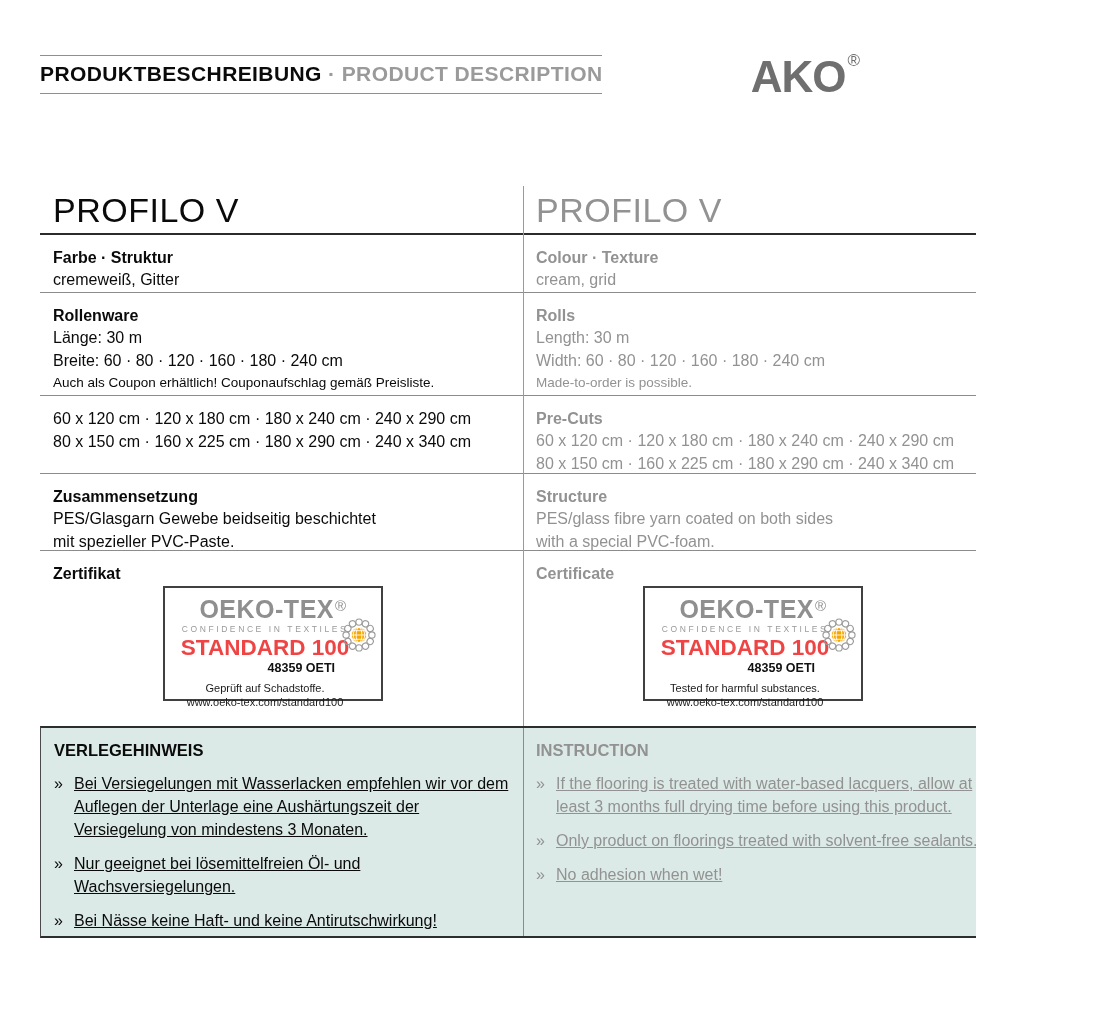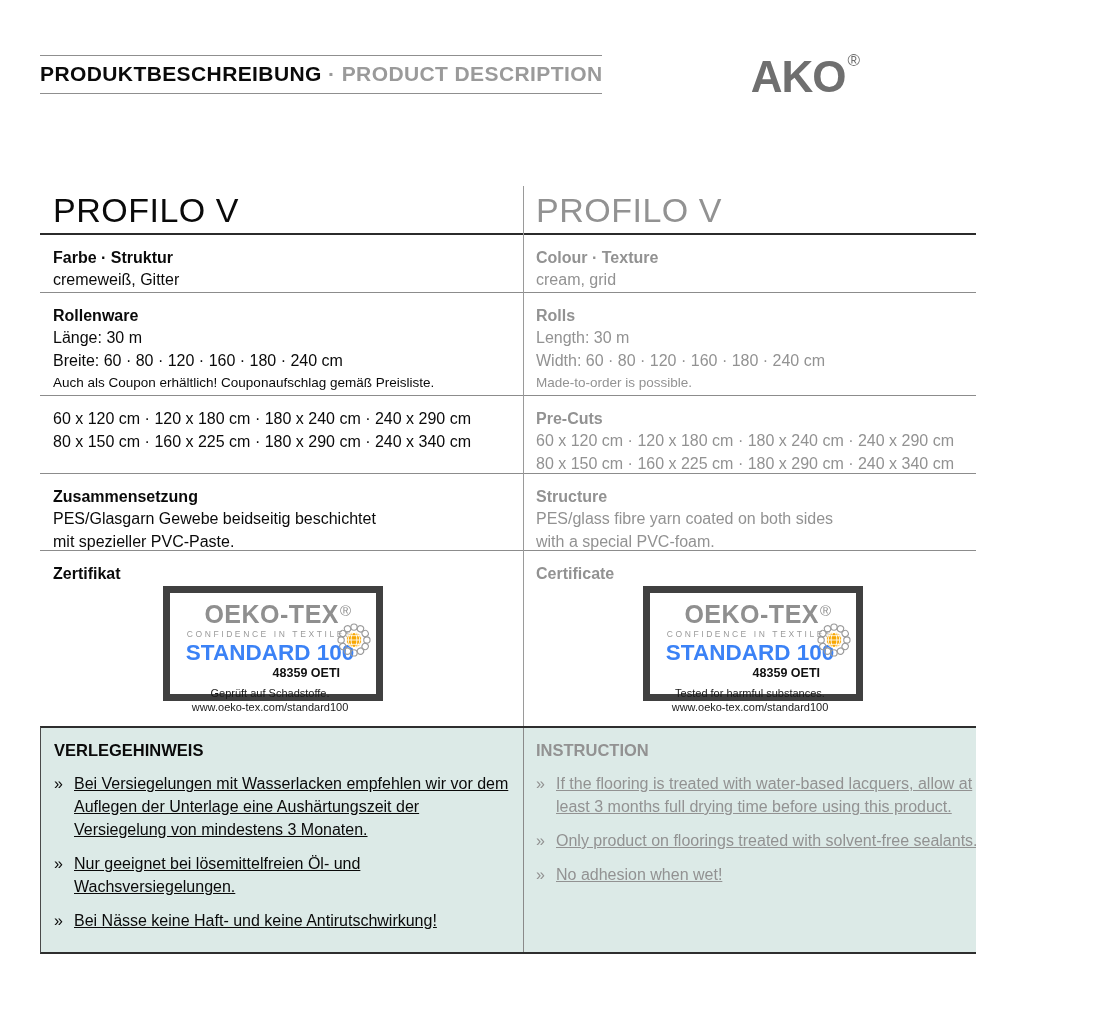--- a/index.html
+++ b/index.html
@@ -41,42 +41,42 @@
   .r-d{height:77px;}
   .r-e{height:59px;}
   .r-f{height:175px;border-bottom:none;position:relative;}
   .product-title{font-size:34px;letter-spacing:.5px;line-height:1.2;}
   .row-heading{font-size:16px;font-weight:bold;line-height:22px;}
   .row-line{font-size:16px;line-height:22.5px;}
   .row-note{font-size:13.5px;line-height:20px;margin-top:1px;}
   
   .cert-box{
     position:absolute;top:35px;width:220px;height:115px;
-    border:7px solid #404040;background:#fff;box-sizing:border-box;
+    border:2px solid #404040;background:#fff;box-sizing:border-box;
   }
   .cert-box.de-pos{left:123px;}
   .cert-box.en-pos{left:120px;}
   .cert-text{width:200px;text-align:center;padding-top:5px;color:#8f8f8f;}
   .cert-brand{font-size:25px;font-weight:700;letter-spacing:.5px;line-height:26px;padding-left:16px;white-space:nowrap;}
   .cert-brand .reg{font-size:15px;vertical-align:7px;font-weight:400;margin-left:1px;}
   .cert-tagline{font-size:8.5px;letter-spacing:2.6px;line-height:12px;margin-top:1px;color:#9a9a9a;white-space:nowrap;}
-  .cert-standard{font-size:22.5px;font-weight:700;line-height:26px;color:#3b82f6;white-space:nowrap;}
+  .cert-standard{font-size:22.5px;font-weight:700;line-height:26px;color:#ef4444;white-space:nowrap;}
   .cert-license{width:170px;text-align:right;font-size:12.5px;font-weight:700;line-height:15px;color:#111;}
   .cert-claim{font-size:11px;line-height:14px;margin-top:5px;color:#1a1a1a;}
   .cert-url{font-size:11px;line-height:14px;color:#1a1a1a;}
   .cert-flower{position:absolute;right:1px;top:26px;}
   
   .instruction-box{
     position:relative;display:flex;box-sizing:border-box;
     width:961px;min-height:153px;
     background:#dceae7;
     border:1px solid #4a4a4a;border-top:2px solid #2e2e2e;border-bottom:2px solid #2e2e2e;
   }
   .instruction-box .v-divider2{position:absolute;left:482px;top:0;bottom:0;width:1px;background:#8a8a8a;}
-  .instruction-box .cell{padding:11px 14px 20px 13px;}
+  .instruction-box .cell{padding:11px 14px 4px 13px;}
   .instr-heading{font-size:16.5px;font-weight:bold;line-height:22px;}
   .bullet{display:flex;margin-top:11px;font-size:16px;line-height:23px;}
   .bullet .marker{flex:0 0 20px;}
   .bullet .btext{max-width:440px;text-decoration:underline;}
 </style>
 </head>
 <body>
 
 <div class="page">
 

